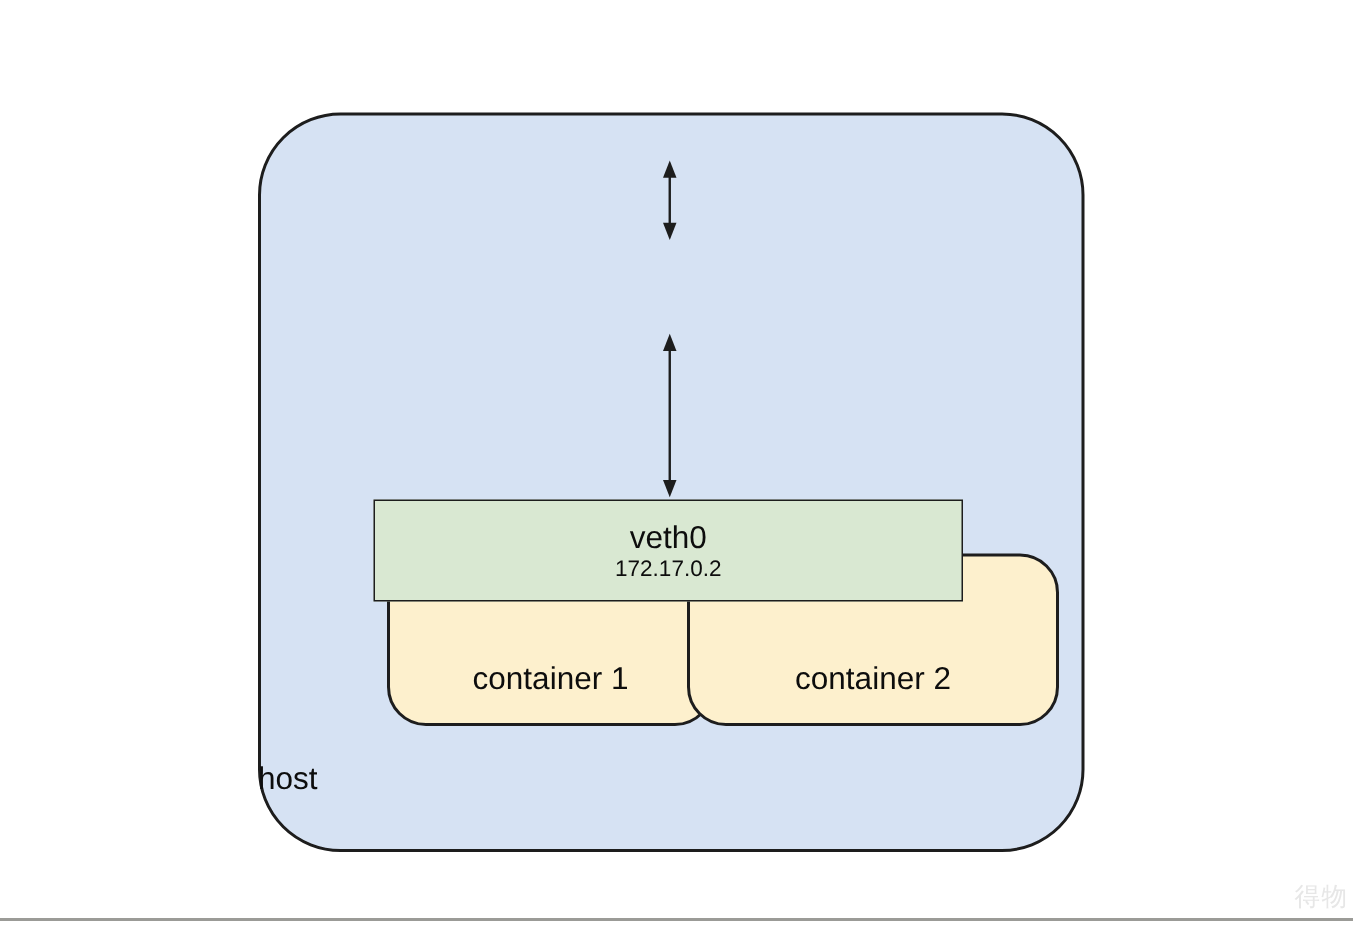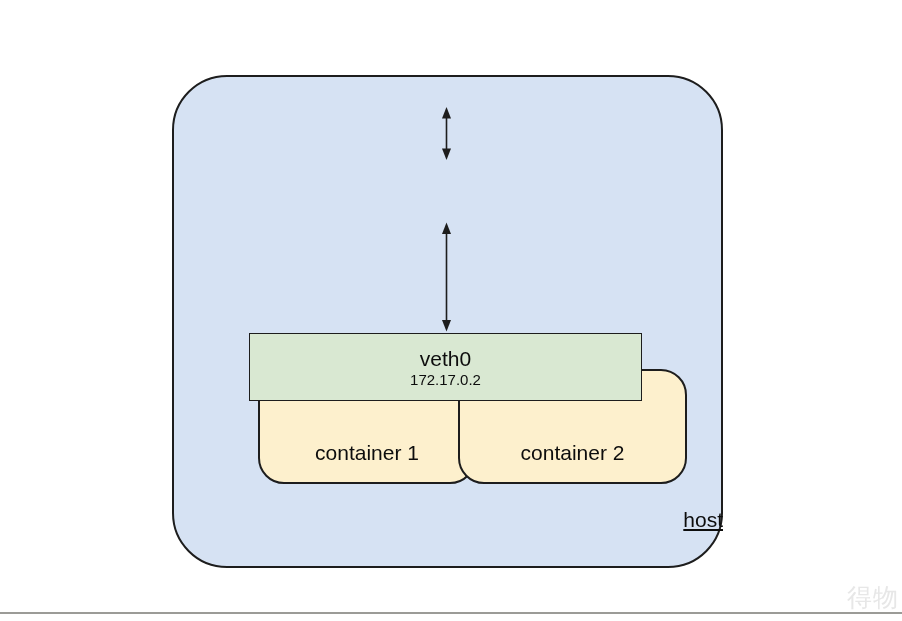--- a/index.html
+++ b/index.html
@@ -47,38 +47,37 @@
   .node-name { font-size: 21px; line-height: 25px; }
   .node-ip   { font-size: 15px; line-height: 18px; }
   .lbl       { font-size: 21px; line-height: 25px; }
 
   .eth0-node    { left: 370px; top: 44px;  width: 153px; height: 62px; background: var(--interface-fill); }
   .docker0-node { left: 370px; top: 161px; width: 153px; height: 60px; background: var(--bridge-fill); }
   .veth0-node   { left: 249px; top: 333px; width: 393px; height: 68px; background: var(--interface-fill); }
 
   .pause-node      { left: 215px; top: 247px; width: 220px; height: 112px; padding-top: 22px; justify-content: flex-start; }
   .container1-node { left: 218px; top: 369px; width: 218px; height: 115px; padding-bottom: 17px; justify-content: flex-end; margin-left: 40px; }
-  .container2-node { left: 458px; top: 369px; width: 229px; height: 115px; padding-bottom: 17px; justify-content: flex-end; }
+  .container2-node { left: 458px; top: 369px; width: 248px; height: 115px; padding-bottom: 17px; justify-content: flex-end; }
 
   .host-label {
     left: 172px; top: 507px; width: 551px;
-    text-align: right;
-    text-decoration: underline;
+    text-align: left;
   }
   .arrow-layer {
     left: 0; top: 0;
     width: 902px; height: 621px;
     pointer-events: none;
   }
   .arrow-line { stroke: var(--stroke); stroke-width: 1.6; }
   .arrow-head { fill: var(--stroke); stroke: none; }
 
   .watermark {
     right: 3px; top: 584px;
-    font-size: 25px; line-height: 27px;
+    font-size: 17px; line-height: 27px;
     color: var(--watermark);
     letter-spacing: 1px;
   }
   .footer-line {
     left: 0; top: 612px;
     width: 902px; height: 2px;
     background: var(--divider);
   }
 </style>
 </head>

